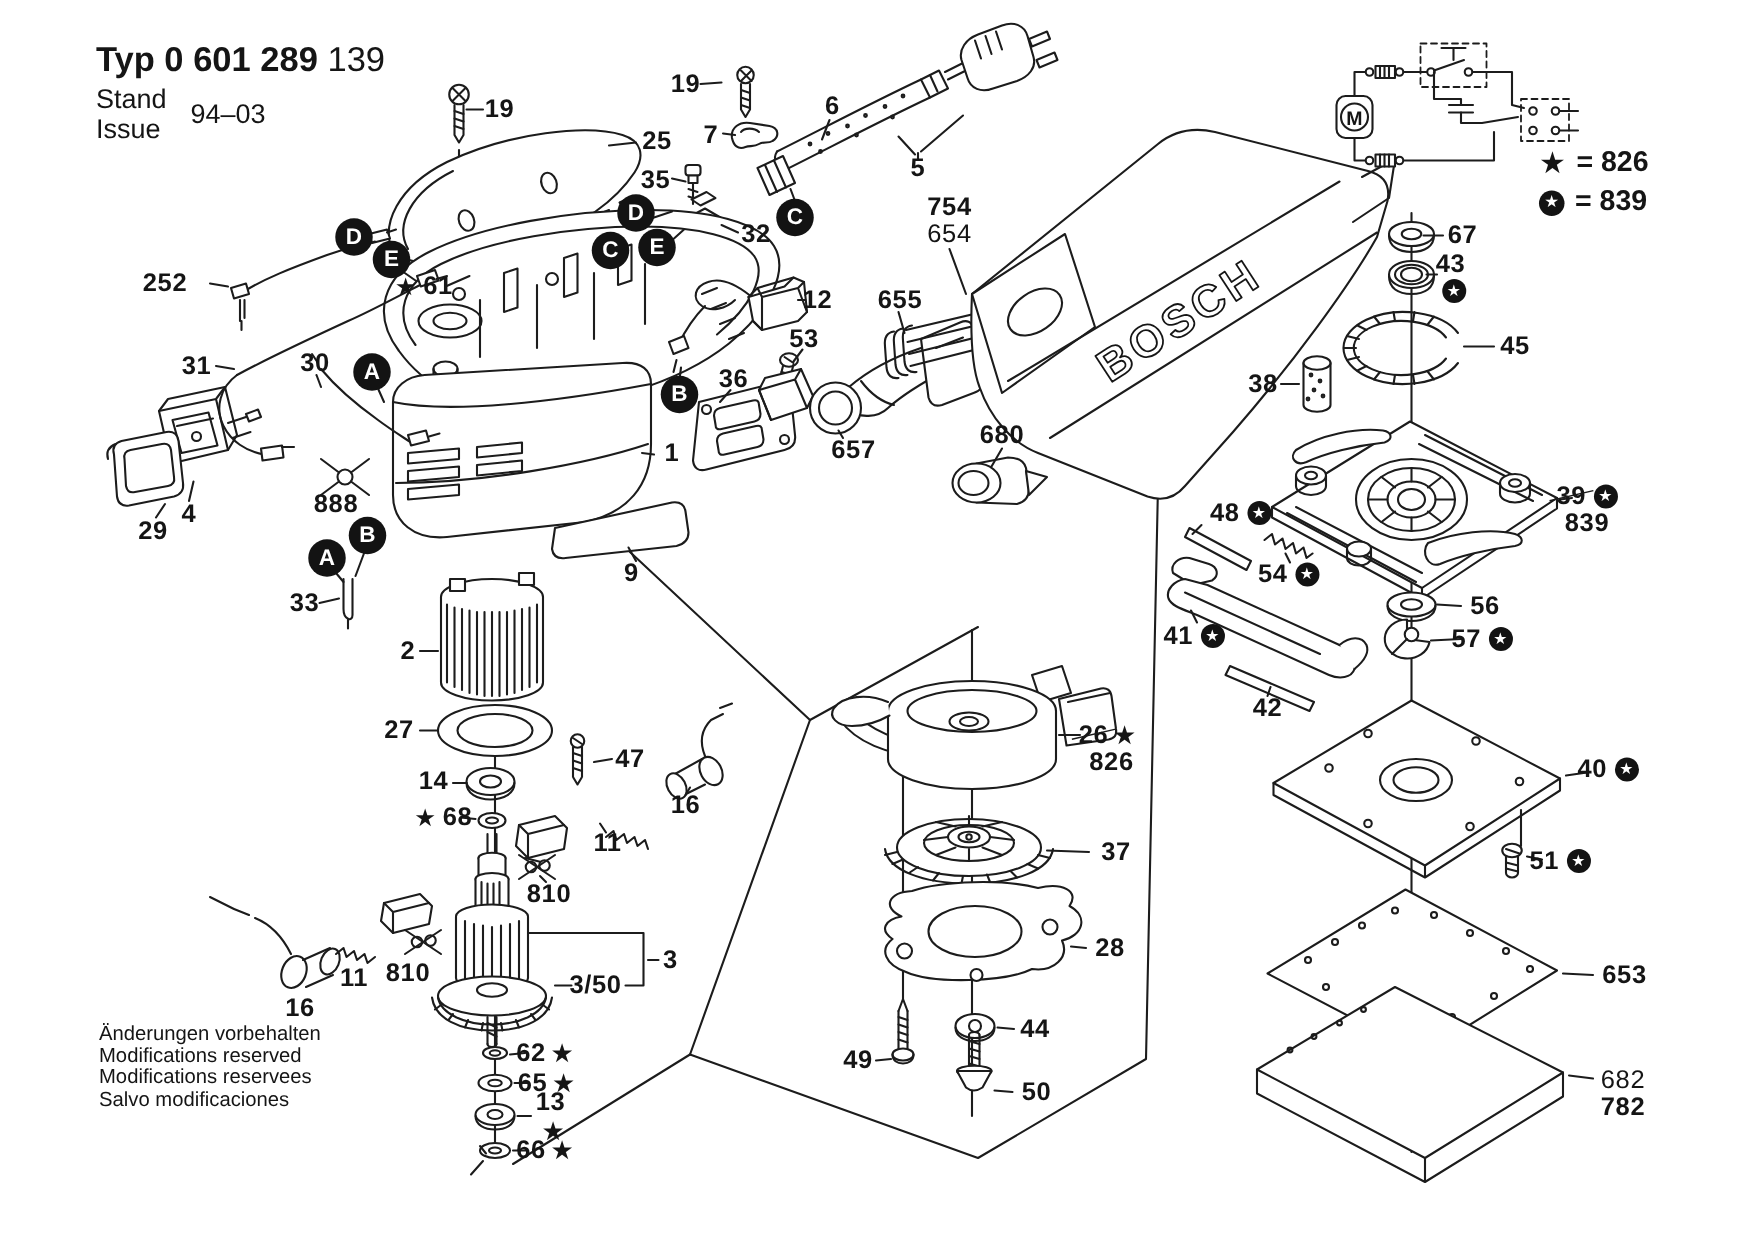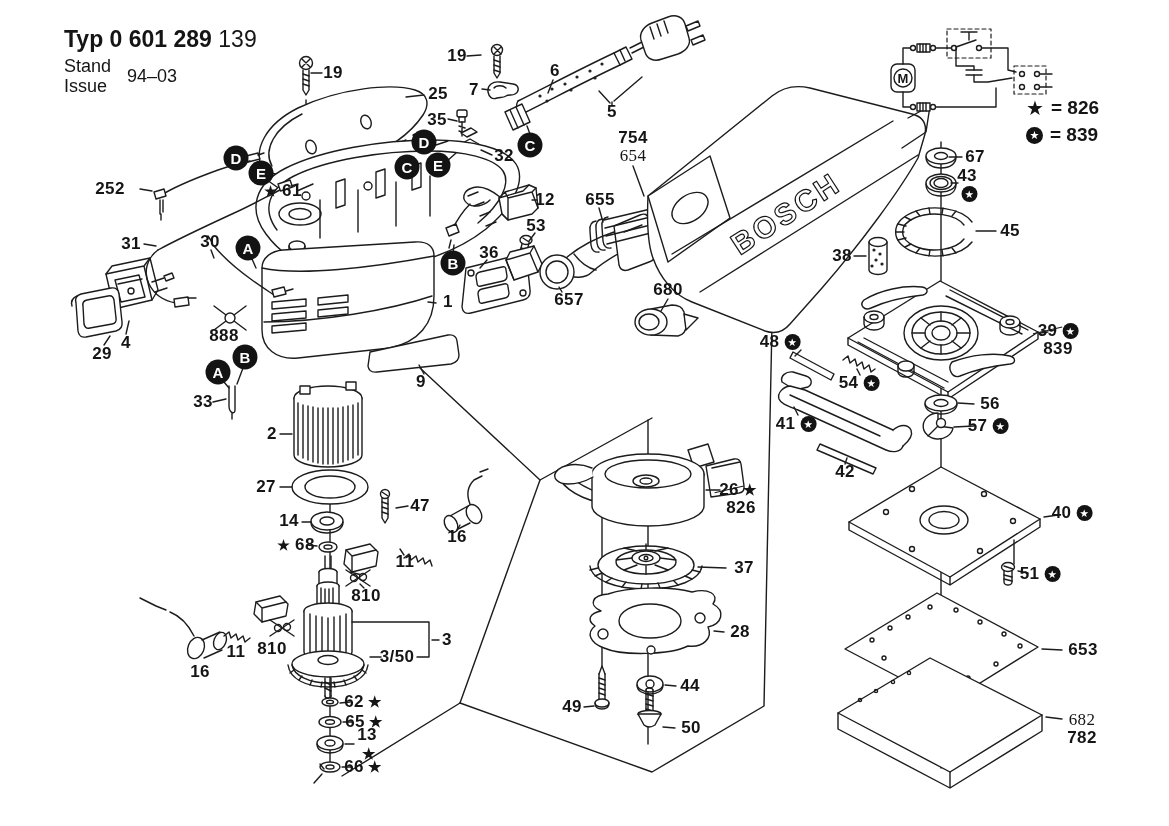--- a/index.html
+++ b/index.html
@@ -9,21 +9,21 @@
   svg *{stroke:#1c1c1c;fill:none;stroke-width:1.4;stroke-linecap:round;stroke-linejoin:round;}
   svg .wf{fill:#fff;}
   svg .thin{stroke-width:0.9;}
   svg .ld{stroke-width:1.1;}
   svg .dash{stroke-dasharray:4 3;stroke-width:1.2;}
   svg .dot{fill:#1c1c1c;stroke:none;}
   svg text{font-family:"Liberation Sans",sans-serif;stroke:none;fill:#151515;}
   .abs{position:absolute;white-space:nowrap;}
   .callout{position:absolute;transform:translate(-50%,-50%);font-size:17px;font-weight:700;
            white-space:nowrap;letter-spacing:.4px;display:flex;align-items:center;}
-  .callout.light .num{font-weight:400;font-family:Liberation Serif, serif;}
+  .callout.light .num{font-weight:400;}
   .num{display:inline-block;position:relative;}
   .num.strike::after{content:"";position:absolute;left:-5px;right:-5px;top:46%;
            border-top:1.8px solid #1a1a1a;transform:rotate(-13deg);}
   .star{font-size:15px;margin-left:4px;}
   .star.pre{margin-left:0;margin-right:5px;font-size:14px;}
   .cstar{display:inline-block;width:16px;height:16px;border-radius:50%;background:#131313;
          color:#fff;font-size:10.5px;line-height:16.5px;text-align:center;margin-left:5px;font-weight:400;}
   .marker{position:absolute;width:25px;height:25px;border-radius:50%;background:#131313;color:#fff;
           transform:translate(-50%,-50%);display:flex;align-items:center;justify-content:center;
           font-size:15px;font-weight:700;}
@@ -624,20 +624,26 @@
 
 <div class="legend-row" style="left:1026px;top:96px;">
   <span class="legend-star">★</span>
   <span>= 826</span>
 </div>
 <div class="legend-row" style="left:1026px;top:124px;">
   <span class="legend-cstar">★</span>
   <span>= 839</span>
 </div>
 
+<div class="abs footer" id="footer-notes">
+      <div>Änderungen vorbehalten</div>
+      <div>Modifications reserved</div>
+      <div>Modifications reservees</div>
+      <div>Salvo modificaciones</div>
+    </div>
 
 <div id="callouts">
       <div class="callout" style="left: 333px; top: 73px;">
         <span class="num">19</span>
       </div>
       <div class="callout" style="left: 438px; top: 94px;">
         <span class="num">25</span>
       </div>
       <div class="callout" style="left: 457px; top: 56px;">
         <span class="num">19</span>
@@ -694,21 +700,21 @@
       <div class="callout" style="left: 842px; top: 256px;">
         <span class="num">38</span>
       </div>
       <div class="callout" style="left: 1058px; top: 331px;">
         <span class="num strike">39</span>
         <span class="cstar">★</span>
       </div>
       <div class="callout" style="left: 1058px; top: 349px;">
         <span class="num">839</span>
       </div>
-      <div class="callout" style="left: 780px; top: 342px;">
+      <div class="callout" style="left: 827px; top: 342px;">
         <span class="num">48</span>
         <span class="cstar">★</span>
       </div>
       <div class="callout" style="left: 859px; top: 383px;">
         <span class="num">54</span>
         <span class="cstar">★</span>
       </div>
       <div class="callout" style="left: 990px; top: 404px;">
         <span class="num">56</span>
       </div>

